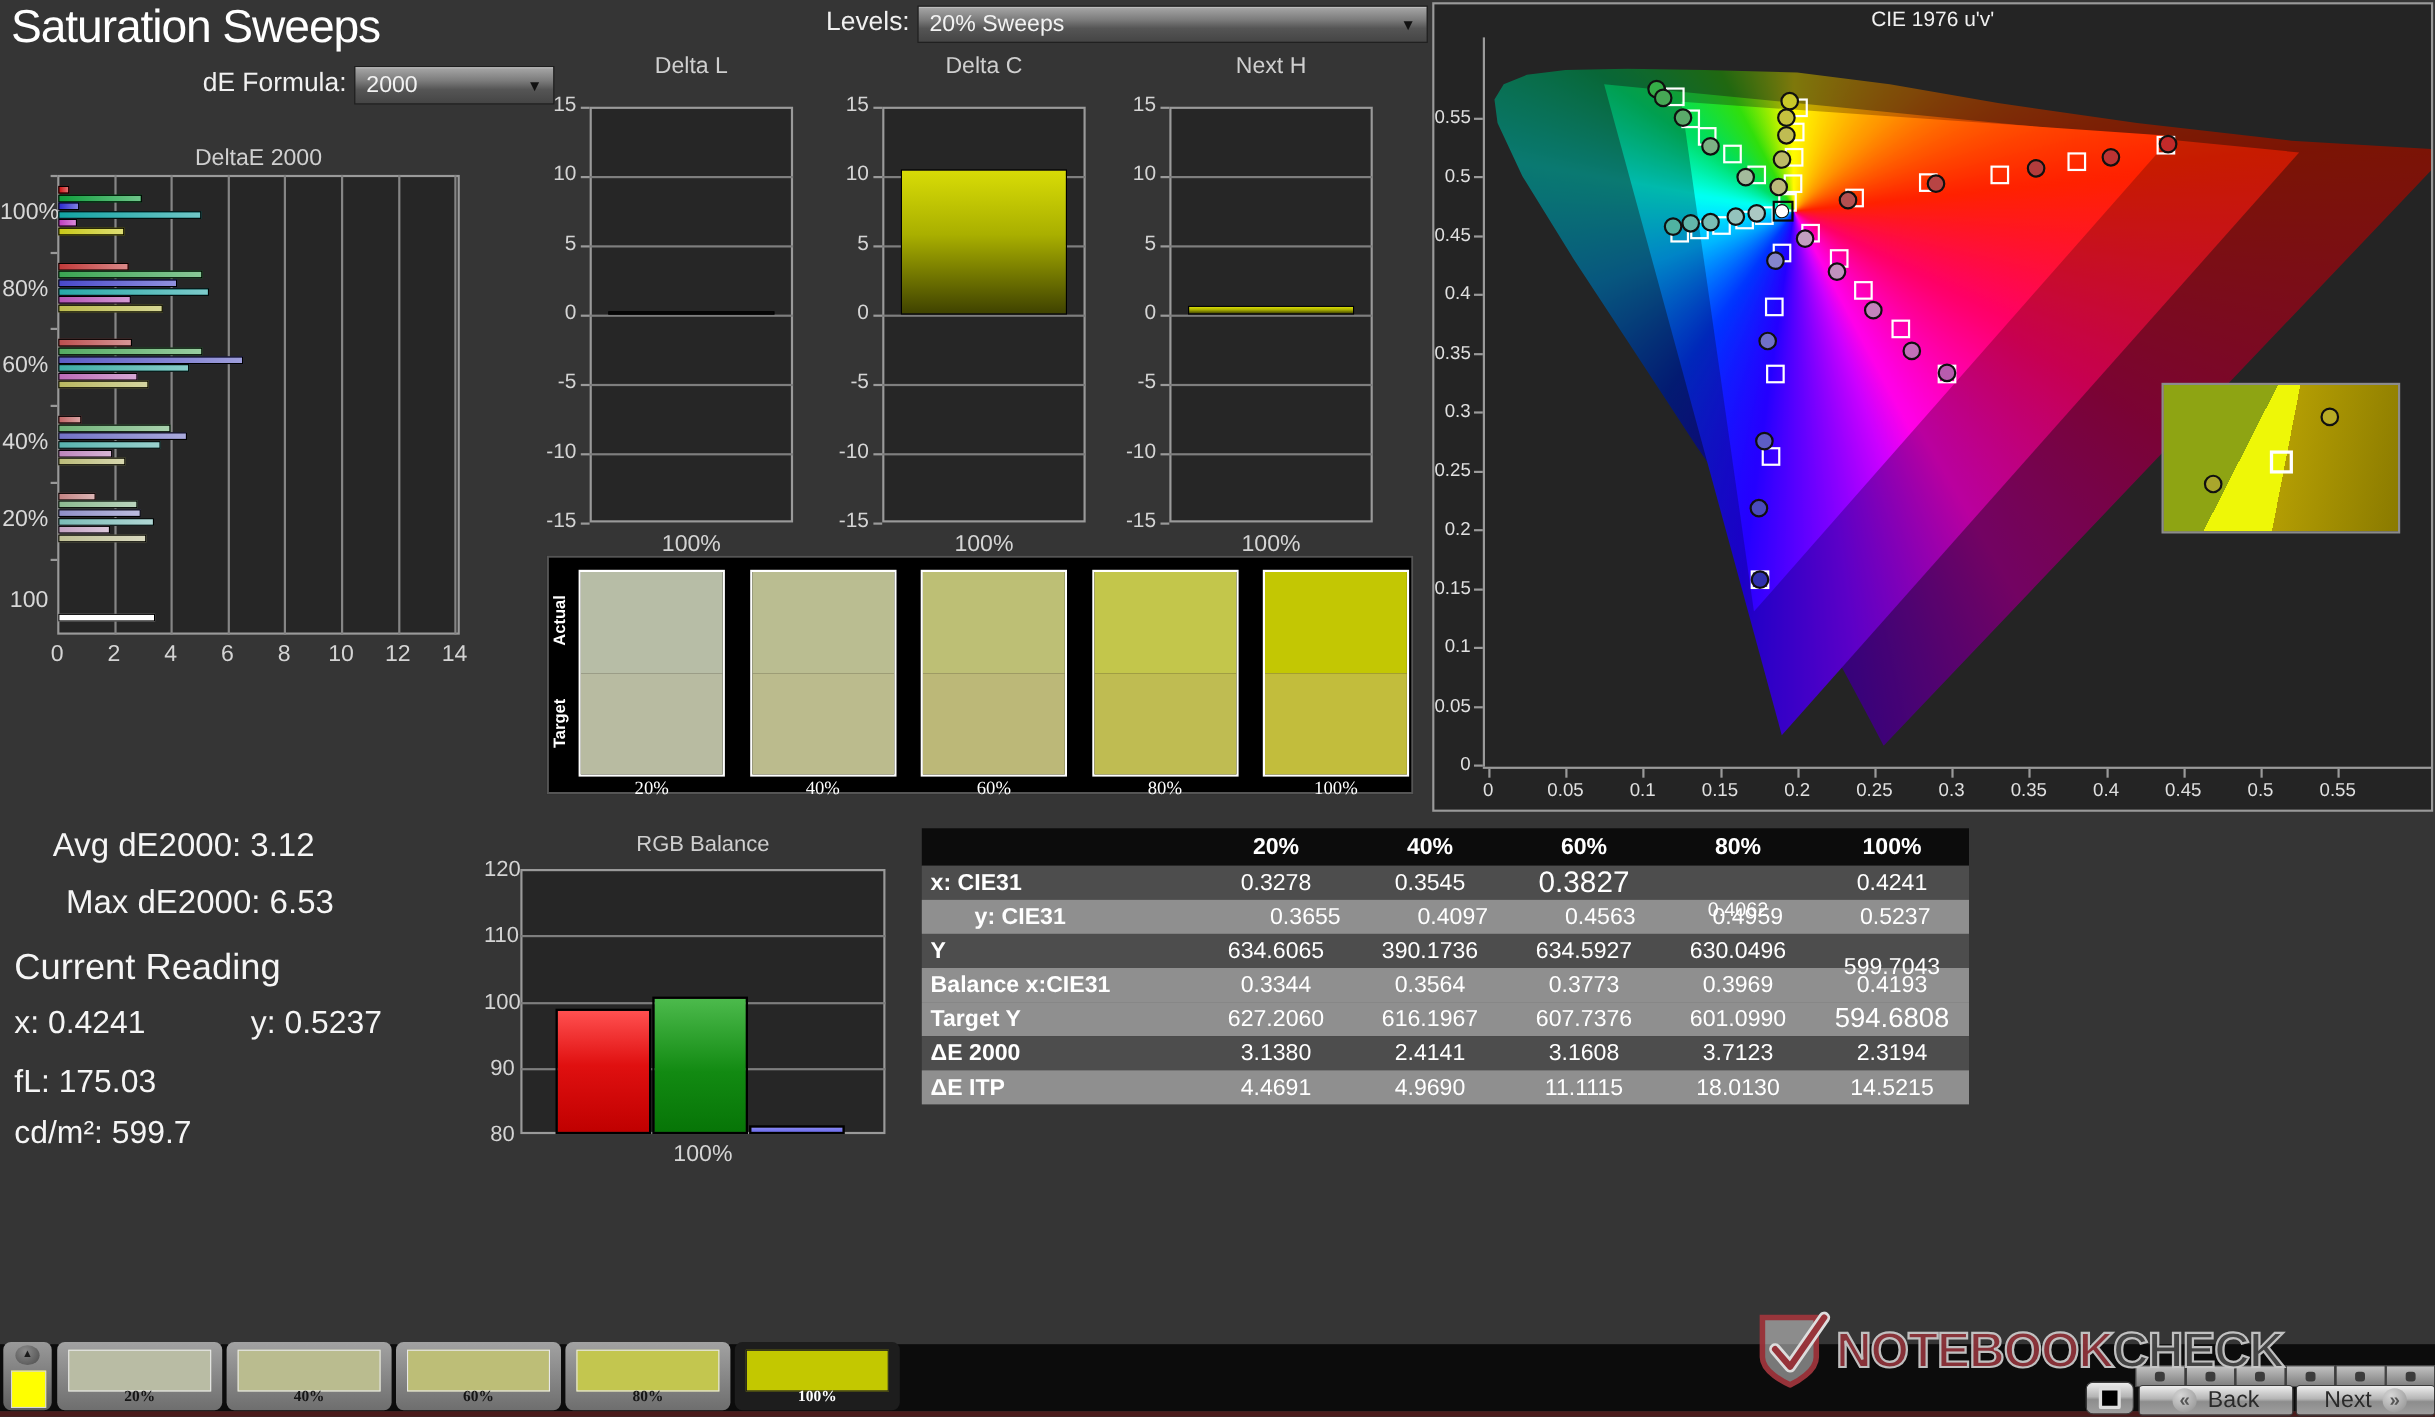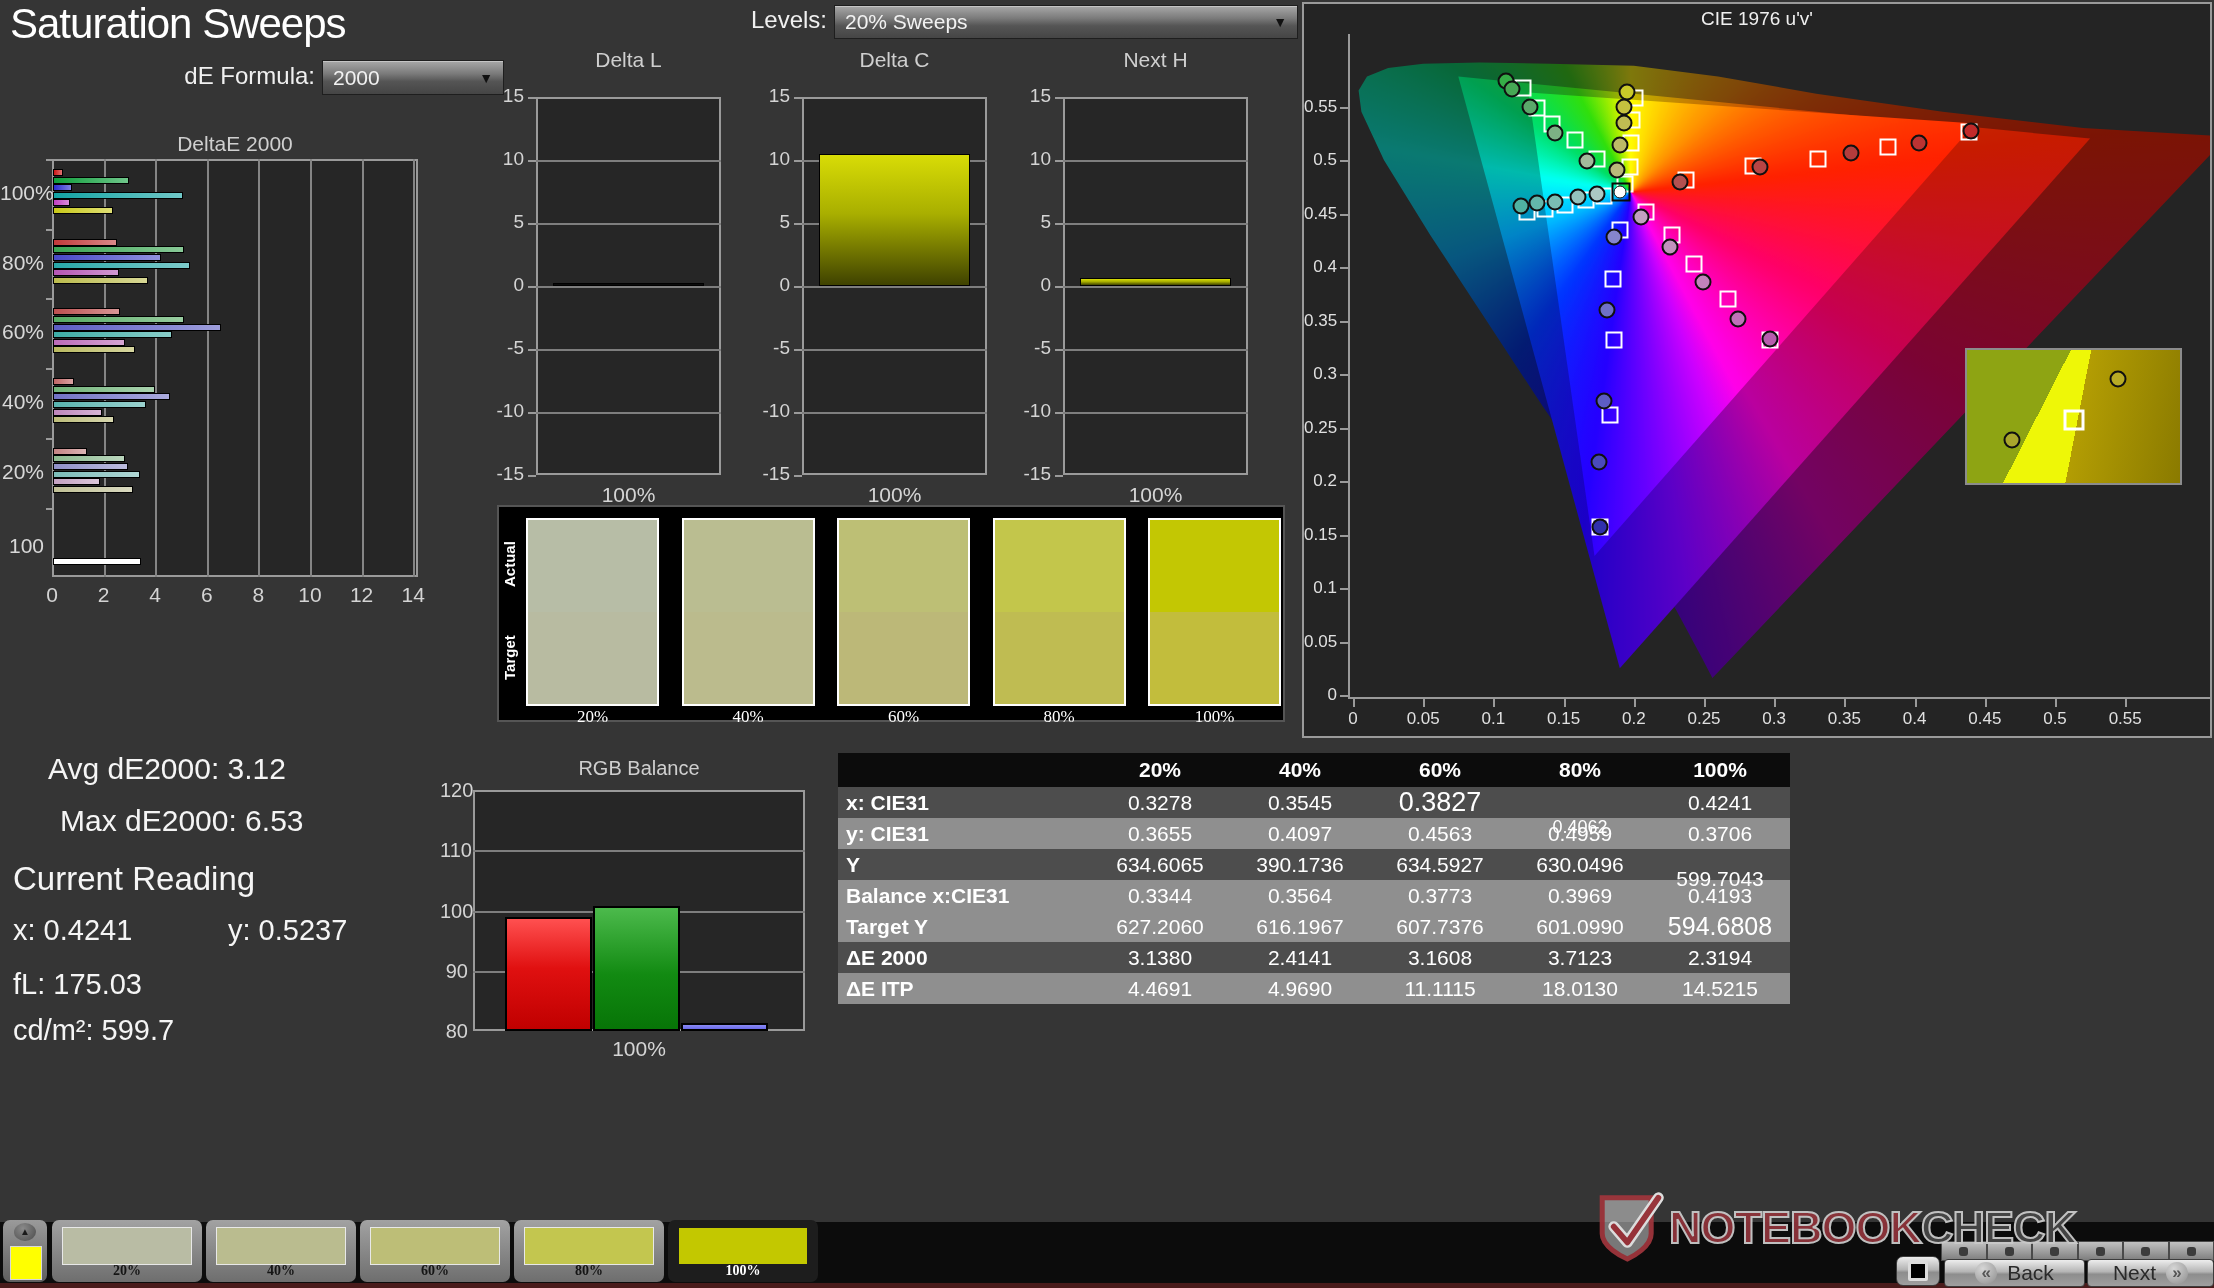--- a/index.html
+++ b/index.html
@@ -372,26 +372,26 @@
       </div>
       <div style="display: flex; height: 31px; background: rgb(77, 77, 77);">
         <div class="tbl-cell" style="width: 252px; justify-content: flex-start; padding-left: 8px; font-weight: bold; font-size: 21px;">x: CIE31</div>
         <div class="tbl-cell" style="width: 140px; font-size: 21px;">0.3278</div>
         <div class="tbl-cell" style="width: 140px; font-size: 21px;">0.3545</div>
         <div class="tbl-cell" style="width: 140px; font-size: 27px;">0.3827</div>
         <div class="tbl-cell" style="width: 140px; font-size: 18px; margin-top: 40px;">0.4062</div>
         <div class="tbl-cell" style="width: 140px; font-size: 21px;">0.4241</div>
       </div>
       <div style="display: flex; height: 31px; background: rgb(143, 143, 143);">
-        <div class="tbl-cell" style="width: 252px; justify-content: flex-start; padding-left: 8px; font-weight: bold; font-size: 21px;">y: CIE31</div>
+        <div class="tbl-cell" style="width: 252px; justify-content: flex-start; padding-left: 8px; font-weight: bold; font-size: 21px; margin-left: 40px;">y: CIE31</div>
         <div class="tbl-cell" style="width: 140px; font-size: 21px;">0.3655</div>
         <div class="tbl-cell" style="width: 140px; font-size: 21px;">0.4097</div>
         <div class="tbl-cell" style="width: 140px; font-size: 21px;">0.4563</div>
         <div class="tbl-cell" style="width: 140px; font-size: 21px;">0.4959</div>
-        <div class="tbl-cell" style="width: 140px; font-size: 21px;">0.3706</div>
+        <div class="tbl-cell" style="width: 140px; font-size: 21px;">0.5237</div>
       </div>
       <div style="display: flex; height: 31px; background: rgb(77, 77, 77);">
         <div class="tbl-cell" style="width: 252px; justify-content: flex-start; padding-left: 8px; font-weight: bold; font-size: 21px;">Y</div>
         <div class="tbl-cell" style="width: 140px; font-size: 21px;">634.6065</div>
         <div class="tbl-cell" style="width: 140px; font-size: 21px;">390.1736</div>
         <div class="tbl-cell" style="width: 140px; font-size: 21px;">634.5927</div>
         <div class="tbl-cell" style="width: 140px; font-size: 21px;">630.0496</div>
         <div class="tbl-cell" style="width: 140px; font-size: 21px; margin-top: 28px;">599.7043</div>
       </div>
       <div style="display: flex; height: 31px; background: rgb(143, 143, 143);">

